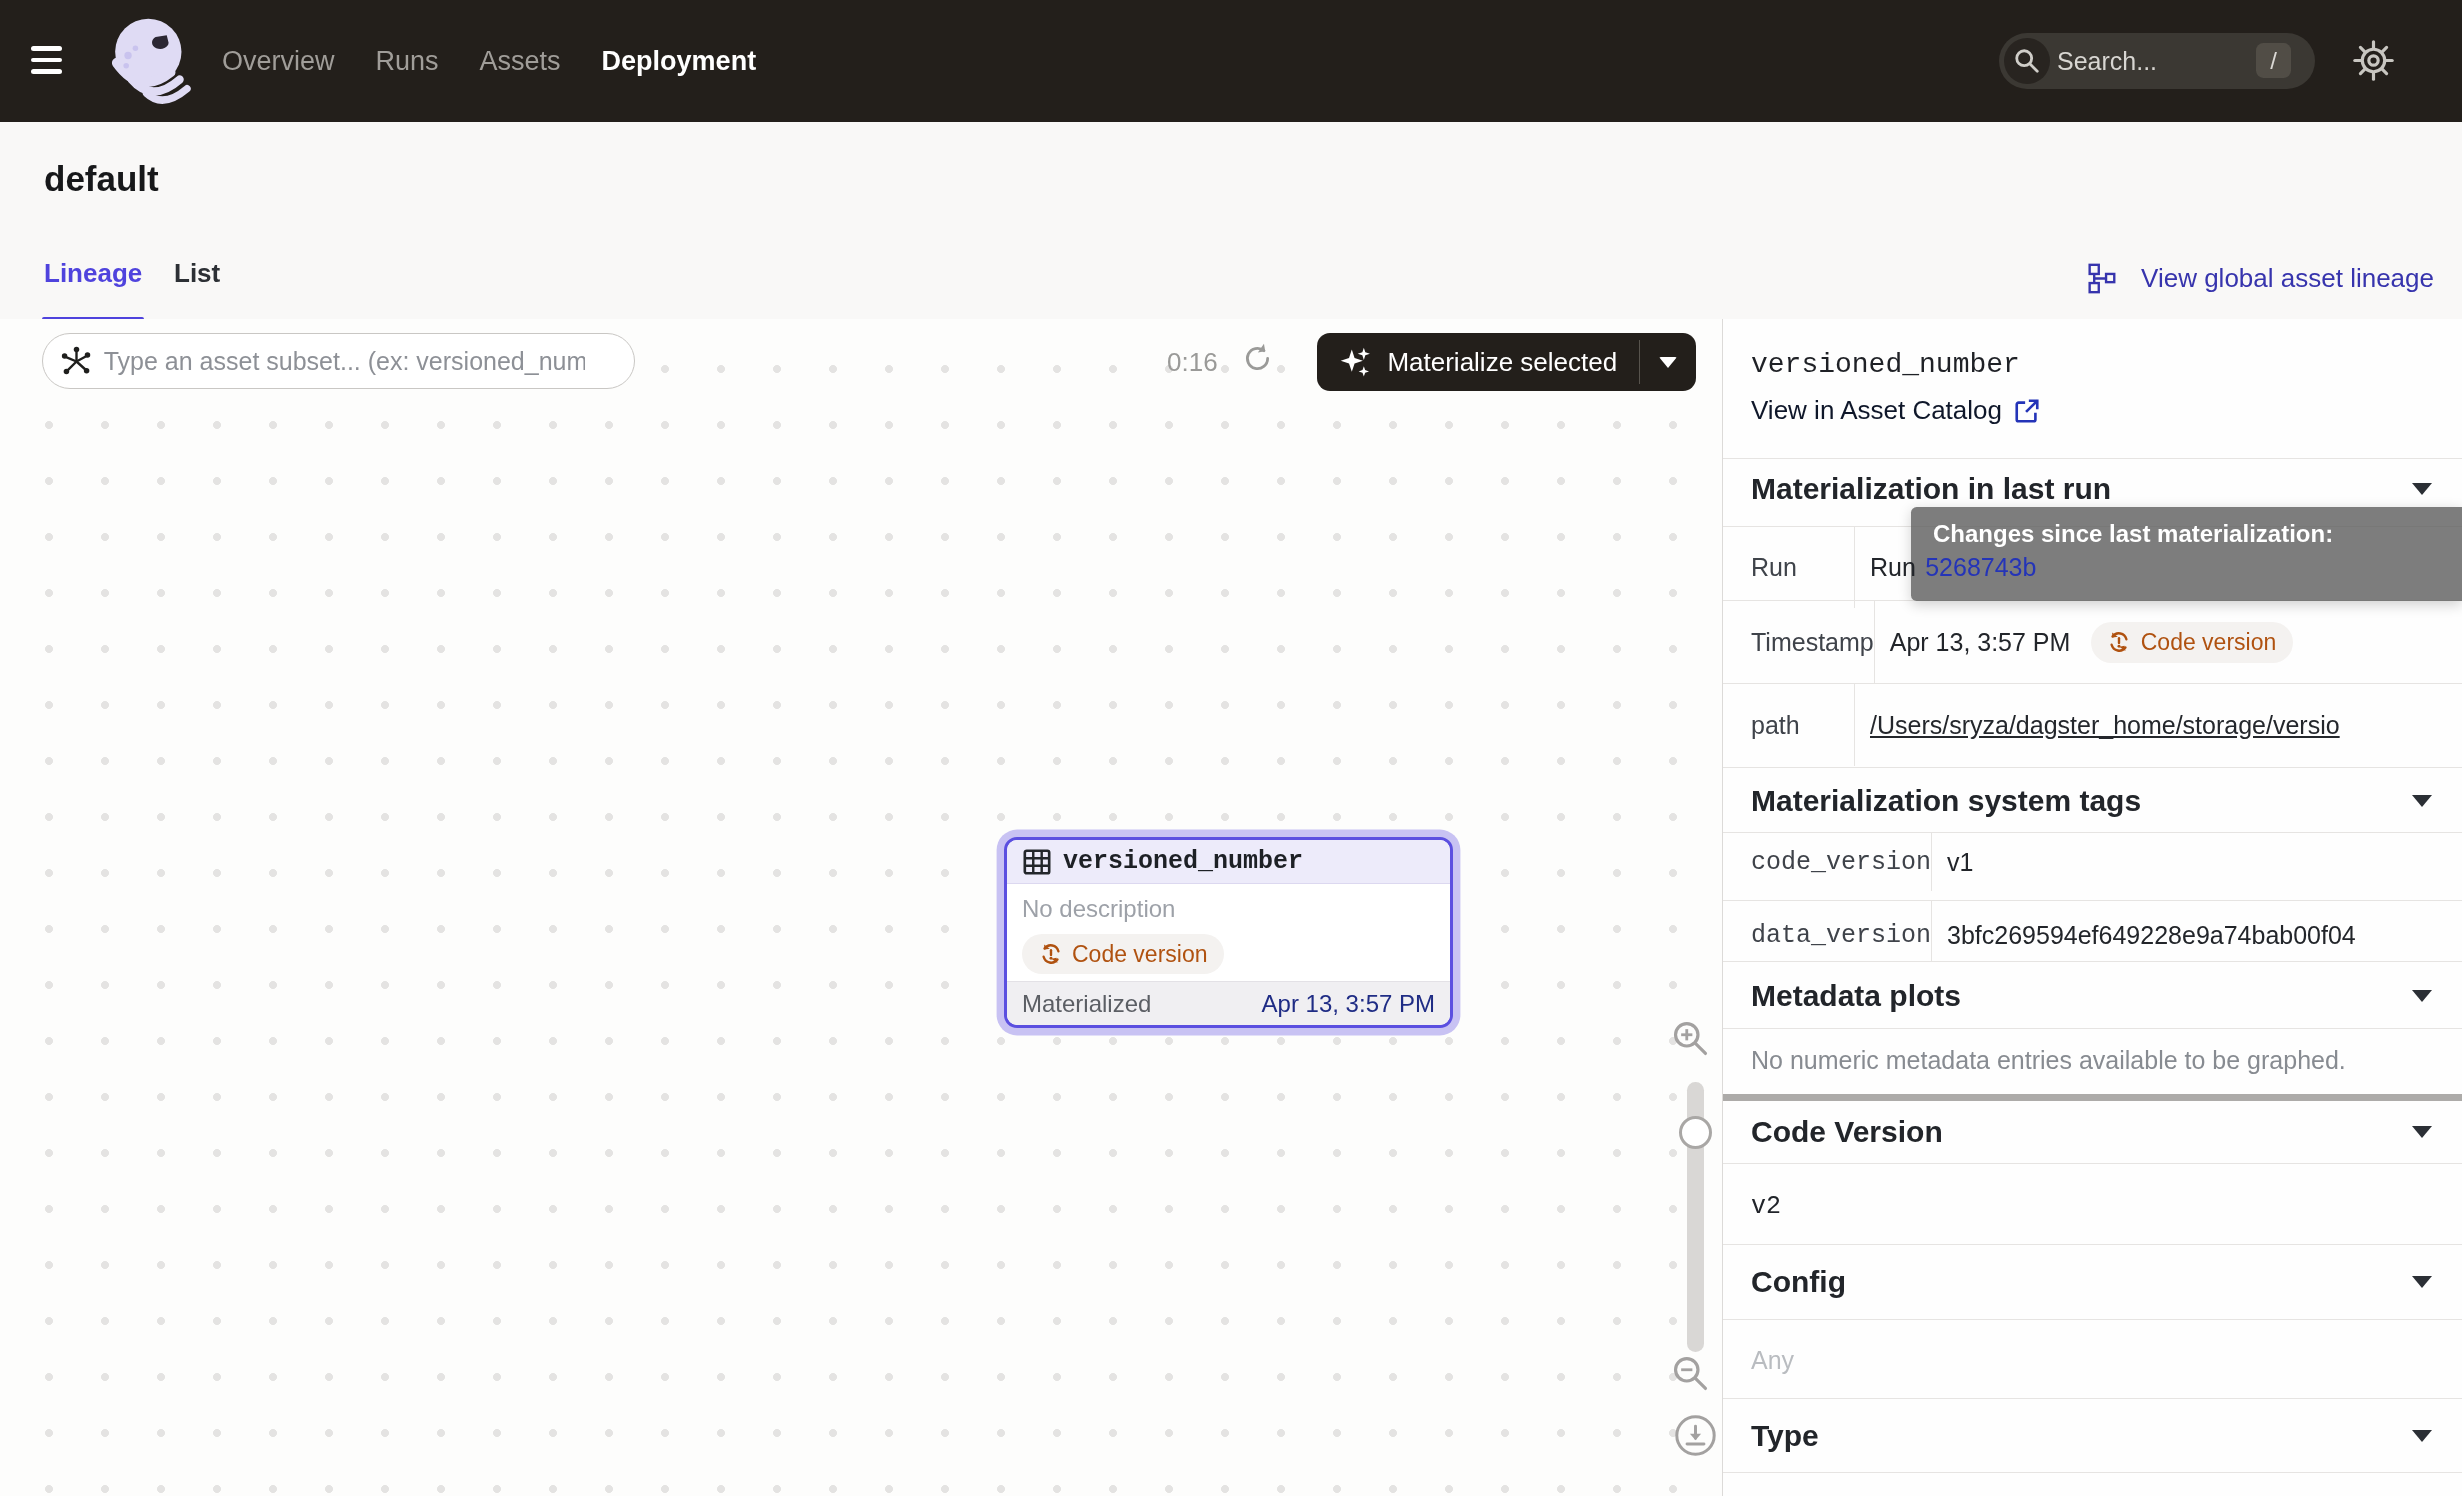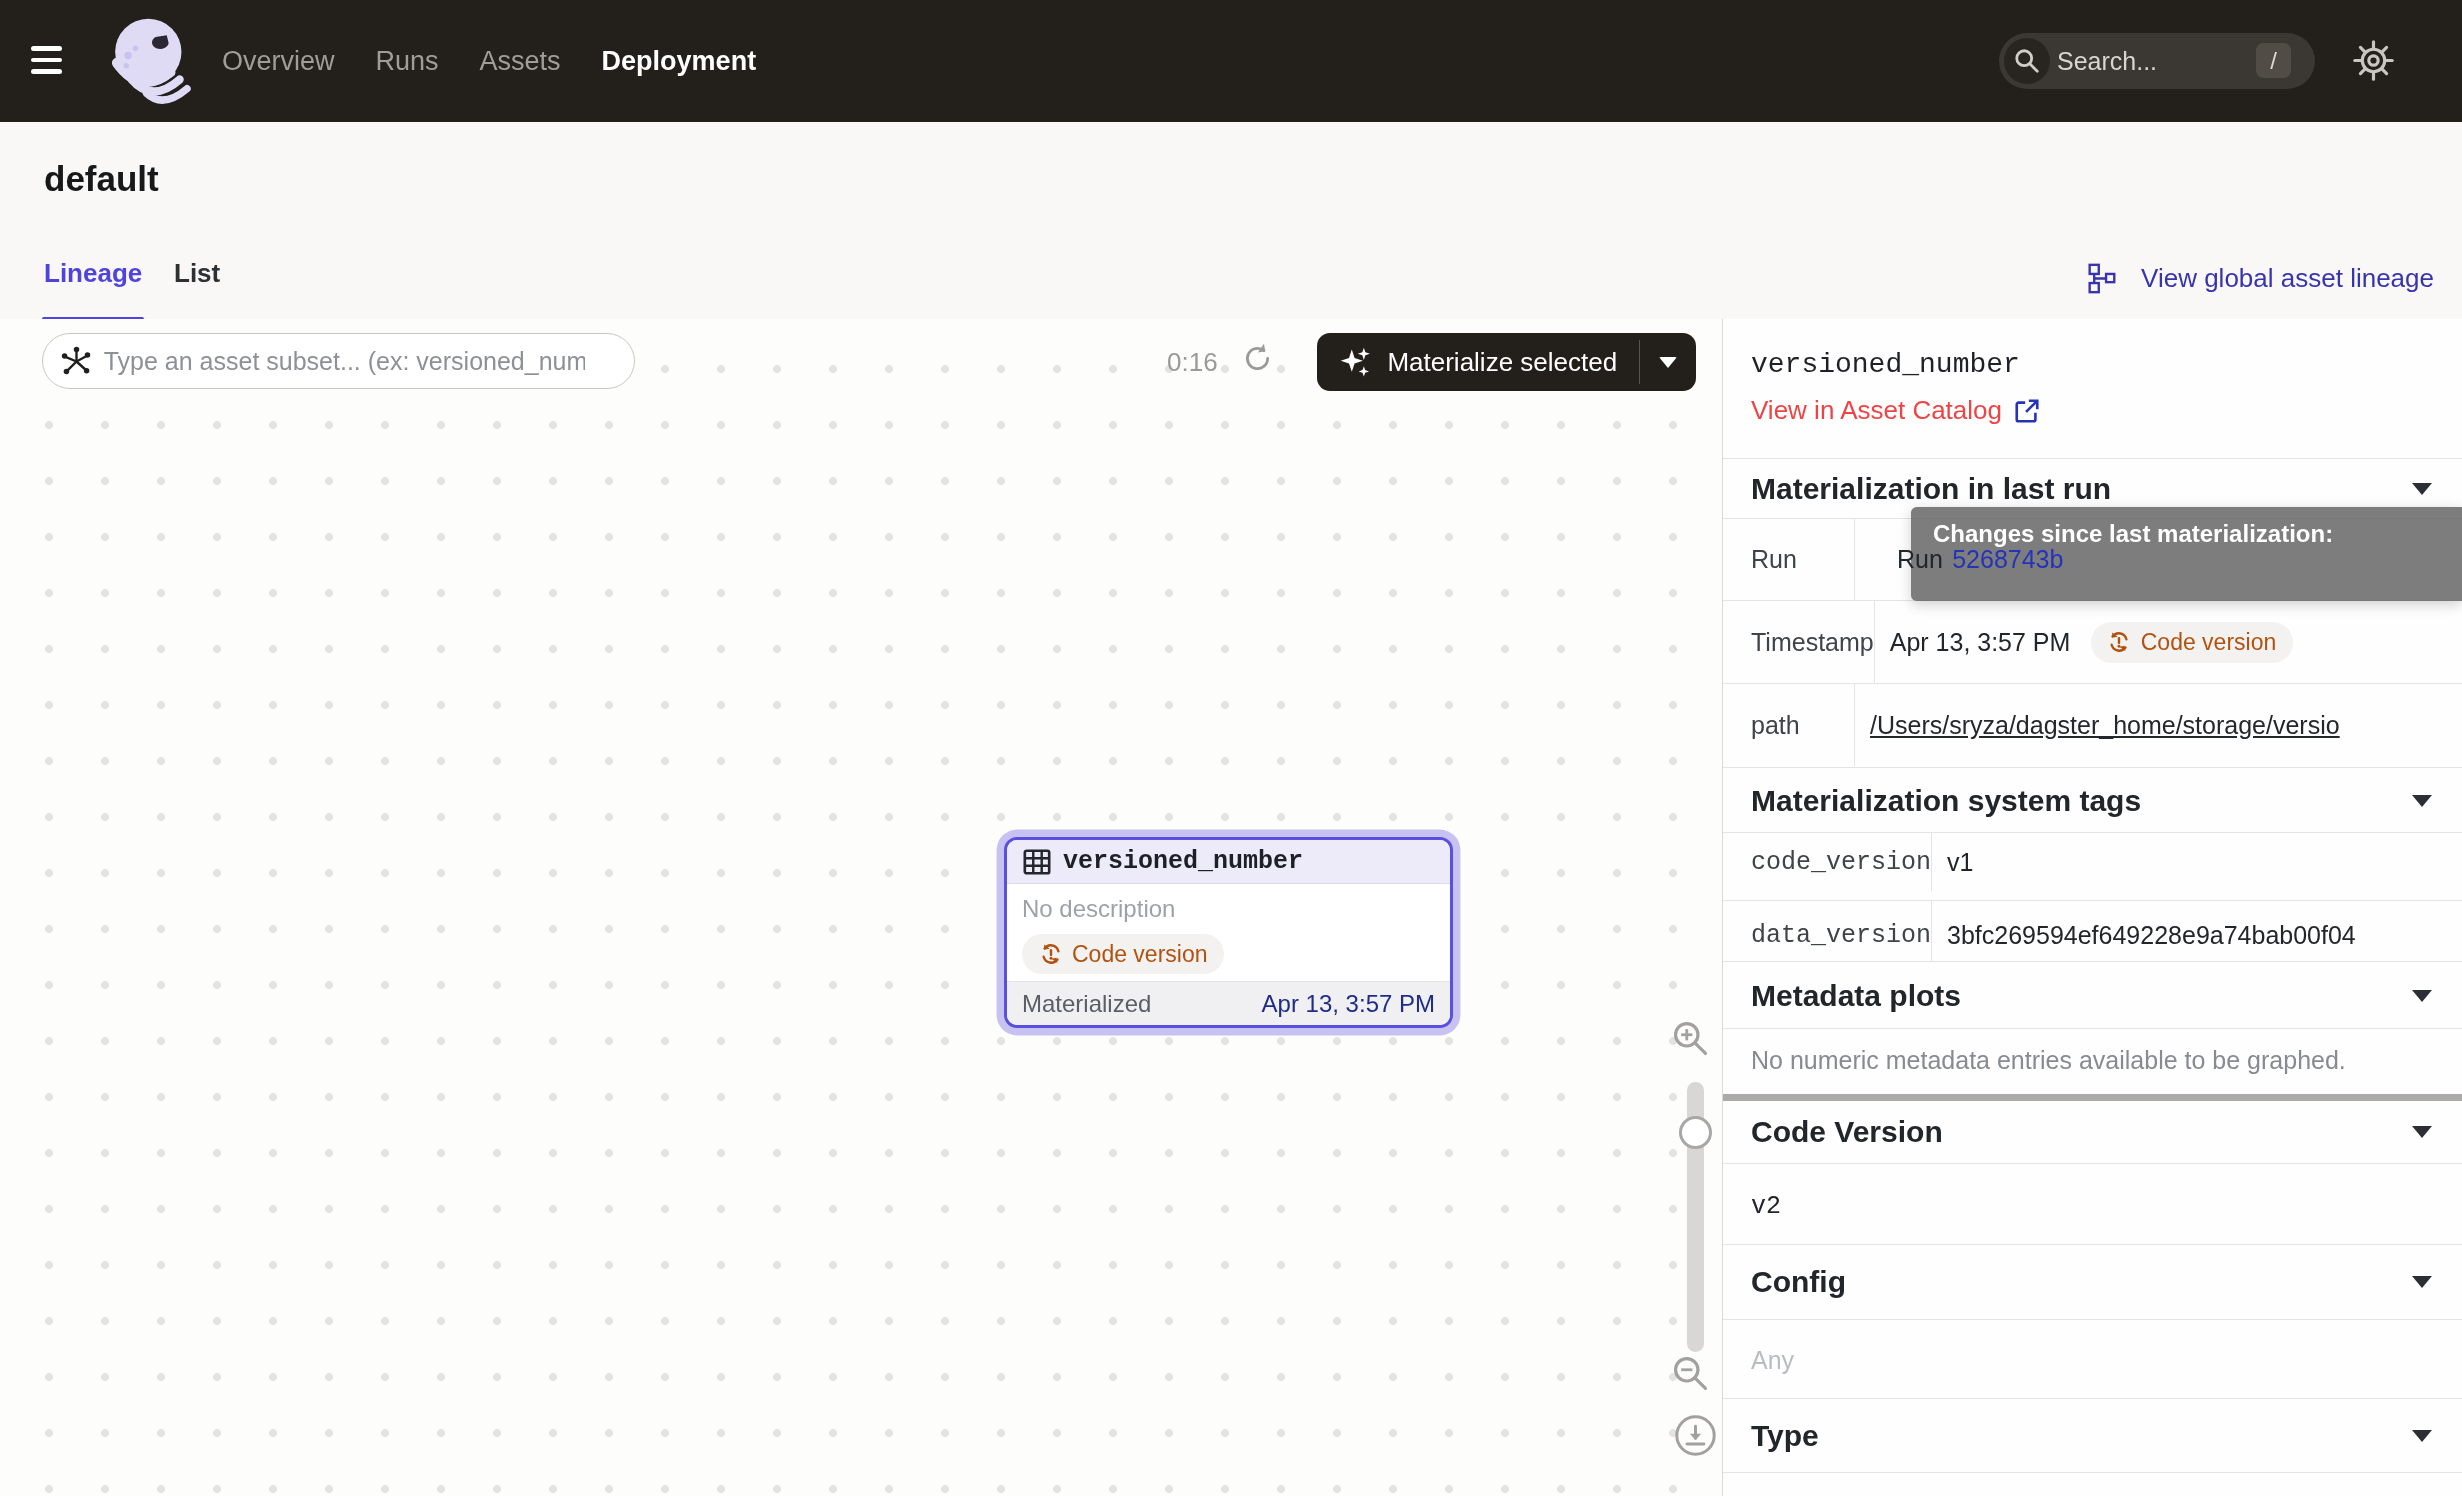--- a/index.html
+++ b/index.html
@@ -68,21 +68,21 @@
   .node-footer .ts { color:#1f2c85; }
 
   
   .zoomctl { position:absolute; color:#9b9998; }
   .slider-track { position:absolute; left:1687px; top:763px; width:16.7px; height:270px; background:#d9d7d5; border-radius:8.3px; cursor:pointer; }
   .slider-handle { position:absolute; left:1679px; top:797px; width:33px; height:33px; border-radius:50%; background:#fff; border:3.7px solid #a9a7a5; cursor:grab; }
 
   
   .panel { position:absolute; left:1722px; top:319px; width:740px; height:1178px; background:#fefefe; border-left:0.9px solid #dcdad8; }
   .panel-title { position:absolute; left:28px; top:30px; font-size:28px; color:#1f2126; }
-  .catalog-link { position:absolute; left:28px; top:76px; font-size:26px; color:#ef4444; display:flex; align-items:center; gap:11px; cursor:pointer;text-align:center; }
+  .catalog-link { position:absolute; left:28px; top:76px; font-size:26px; color:#0f172a; display:flex; align-items:center; gap:11px; cursor:pointer;text-align:center; }
   .sec-header { position:absolute; left:0; width:100%; border-top:0.9px solid #e6e4e2; display:flex; align-items:center; padding-left:28px; font-size:30px; font-weight:700; color:#22252a; background:#fefefe; }
   .sec-caret { position:absolute; right:30px; width:0; height:0; border-left:10.2px solid transparent; border-right:10.2px solid transparent; border-top:12px solid #2b2f35; cursor:pointer; }
   .prow { position:absolute; left:0; width:100%; border-top:0.9px solid #e6e4e2; display:flex; }
   .prow .lbl { flex:0 0 132px; border-right:0.9px solid #e6e4e2; display:flex; align-items:center; padding-left:28px; font-size:25px; color:#3f434a; }
   .prow.tags .lbl { flex:0 0 159px; }
   .prow .val { flex:1; display:flex; align-items:center; padding-left:15px; font-size:25px; color:#22252a; overflow:hidden; white-space:nowrap; }
   .run-val { position:relative; z-index:30; }
   .run-link { color:#2434b8; cursor:pointer; margin-left:9.3px; }
   .path-link { color:#24272c; text-decoration:underline; cursor:pointer; }
   .empty-note { position:absolute; left:28px; font-size:25px; color:#878b91; }
@@ -298,21 +298,21 @@
       <path d="M13 6 H6 a2 2 0 0 0 -2 2 v16 a2 2 0 0 0 2 2 h16 a2 2 0 0 0 2-2 v-7" stroke="#2434b8" stroke-width="2.8" fill="none"></path>
       <path d="M17 4 h9 v9" stroke="#2434b8" stroke-width="2.8" fill="none"></path>
       <line x1="26" y1="4" x2="14" y2="16" stroke="#2434b8" stroke-width="2.8"></line>
     </svg>
   </div>
 
   <div class="sec-header" style="top:139px; height:60px;">
     <span>Materialization in last run</span>
     <div class="sec-caret"></div>
   </div>
-  <div class="prow" style="top:199px; height:82px;gap:27px;">
+  <div class="prow" style="top:207px; height:82px;">
     <div class="lbl">Run</div>
     <div class="val run-val">
       <span>Run</span>
       <span class="run-link">5268743b</span>
     </div>
   </div>
   <div class="prow" style="top:281px; height:83px;">
     <div class="lbl">Timestamp</div>
     <div class="val">
       <span>Apr 13, 3:57 PM</span>

